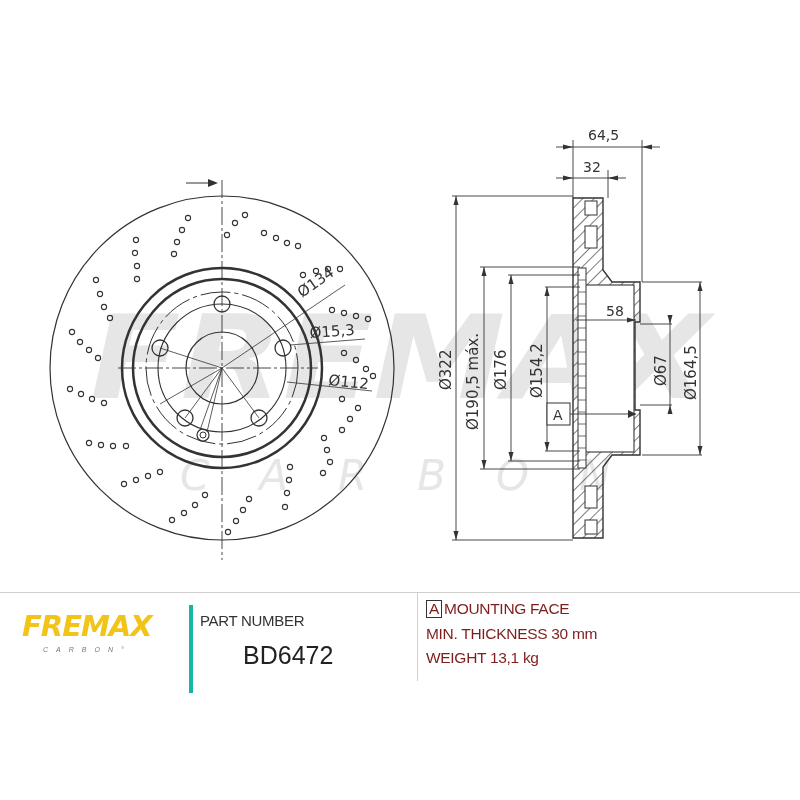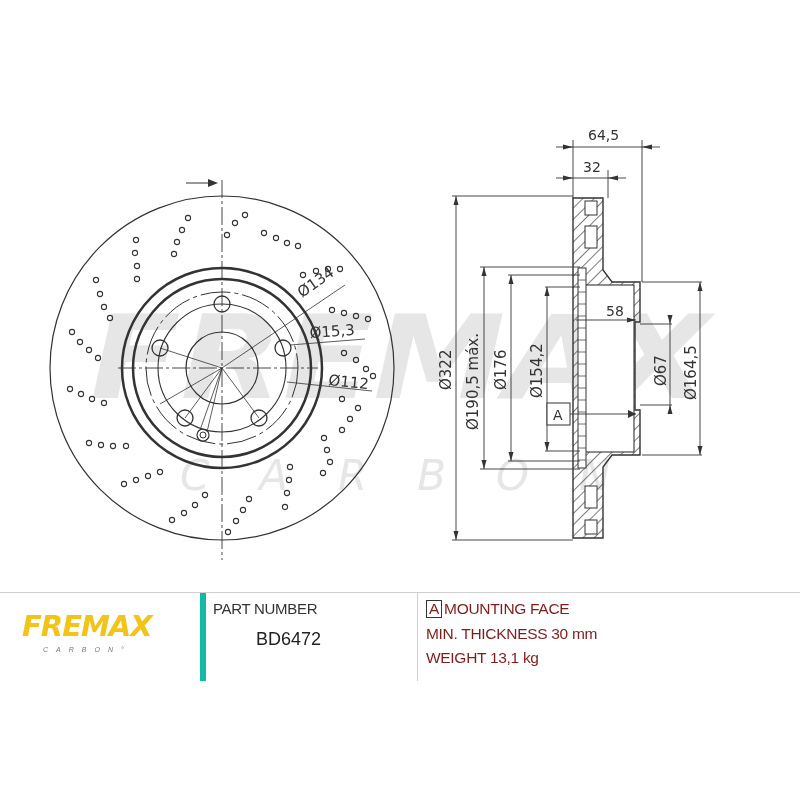--- a/index.html
+++ b/index.html
@@ -3,28 +3,28 @@
 <meta charset="utf-8">
 <style>
   html, body { margin:0; padding:0; background:#ffffff; }
   body { width:800px; height:800px; position:relative; overflow:hidden;
          font-family:"Liberation Sans", sans-serif; color:#222; }
   #drawing { position:absolute; left:0; top:0; width:800px; height:800px; }
   .info-bar { position:absolute; left:0; top:592px; width:800px; height:90px;
               border-top:1px solid #cfcfcf; }
   .cell { position:absolute; top:0; height:88px; }
   .cell-logo { left:0; width:195px; }
-  .cell-part { left:200px; width:222px; border-left:6px solid #14b8a6; }
+  .cell-part { left:189px; width:222px; border-left:4px solid #14b8a6;margin-top:12px; }
   .cell-spec { left:417px; width:383px; border-left:1px solid #cfcfcf; }
   .logo-text { position:absolute; left:22px; top:16px; font-family:"DejaVu Sans", sans-serif;
                font-weight:bold; font-style:italic; font-size:29px; letter-spacing:-1px; }
   .logo-sub { position:absolute; left:43px; top:53px; font-size:7px; letter-spacing:8px;
               color:#777; font-style:italic; }
   .part-label { position:absolute; left:7px; top:7px; font-size:15px; letter-spacing:-0.3px; color:#333; }
-  .part-value { position:absolute; left:50px; top:36px; font-size:18px; color:#222; }
+  .part-value { position:absolute; left:50px; top:36px; font-size:25px; color:#222; }
   .spec-line { position:absolute; left:8px; font-size:15.5px; letter-spacing:-0.3px; color:#7f1d1d; white-space:nowrap; }
   .spec-box { display:inline-block; border:1px solid #333; padding:0 2px; line-height:16px; margin-right:2px; }
 </style>
 </head>
 <body>
 
 <svg id="drawing" viewBox="0 0 800 800" xmlns="http://www.w3.org/2000/svg">
   <defs>
     <pattern id="hatch" patternUnits="userSpaceOnUse" width="8" height="8" patternTransform="rotate(45)">
       <line x1="0" y1="0" x2="0" y2="8" stroke="#333" stroke-width="1.3"></line>

